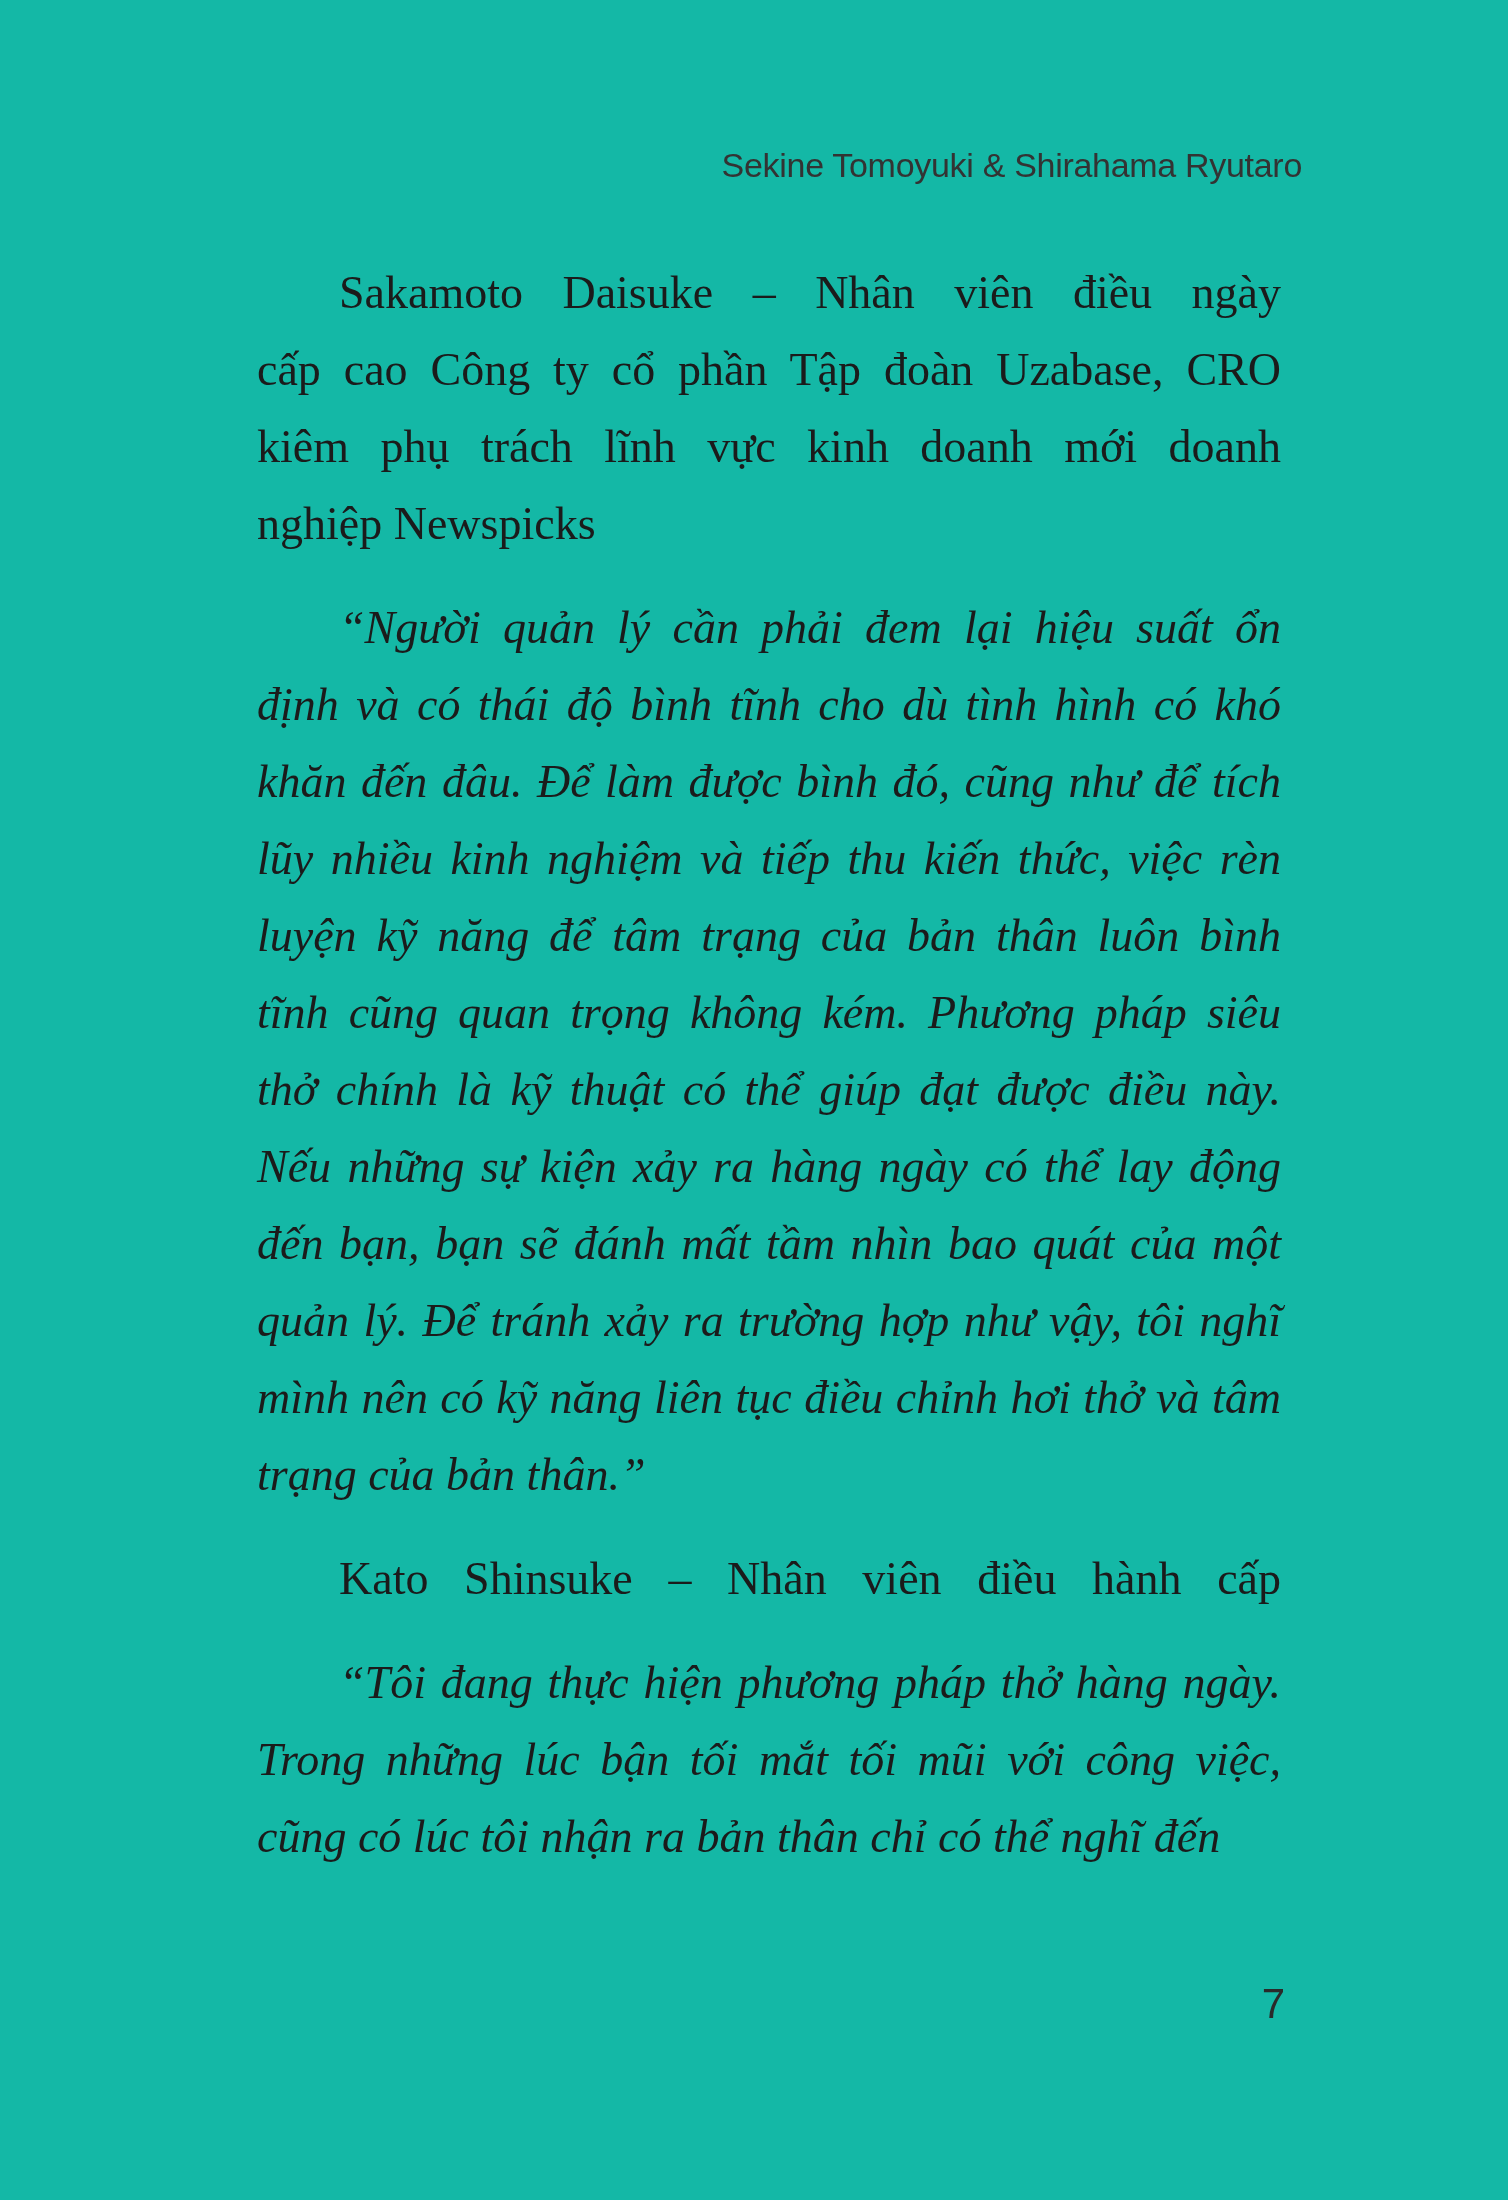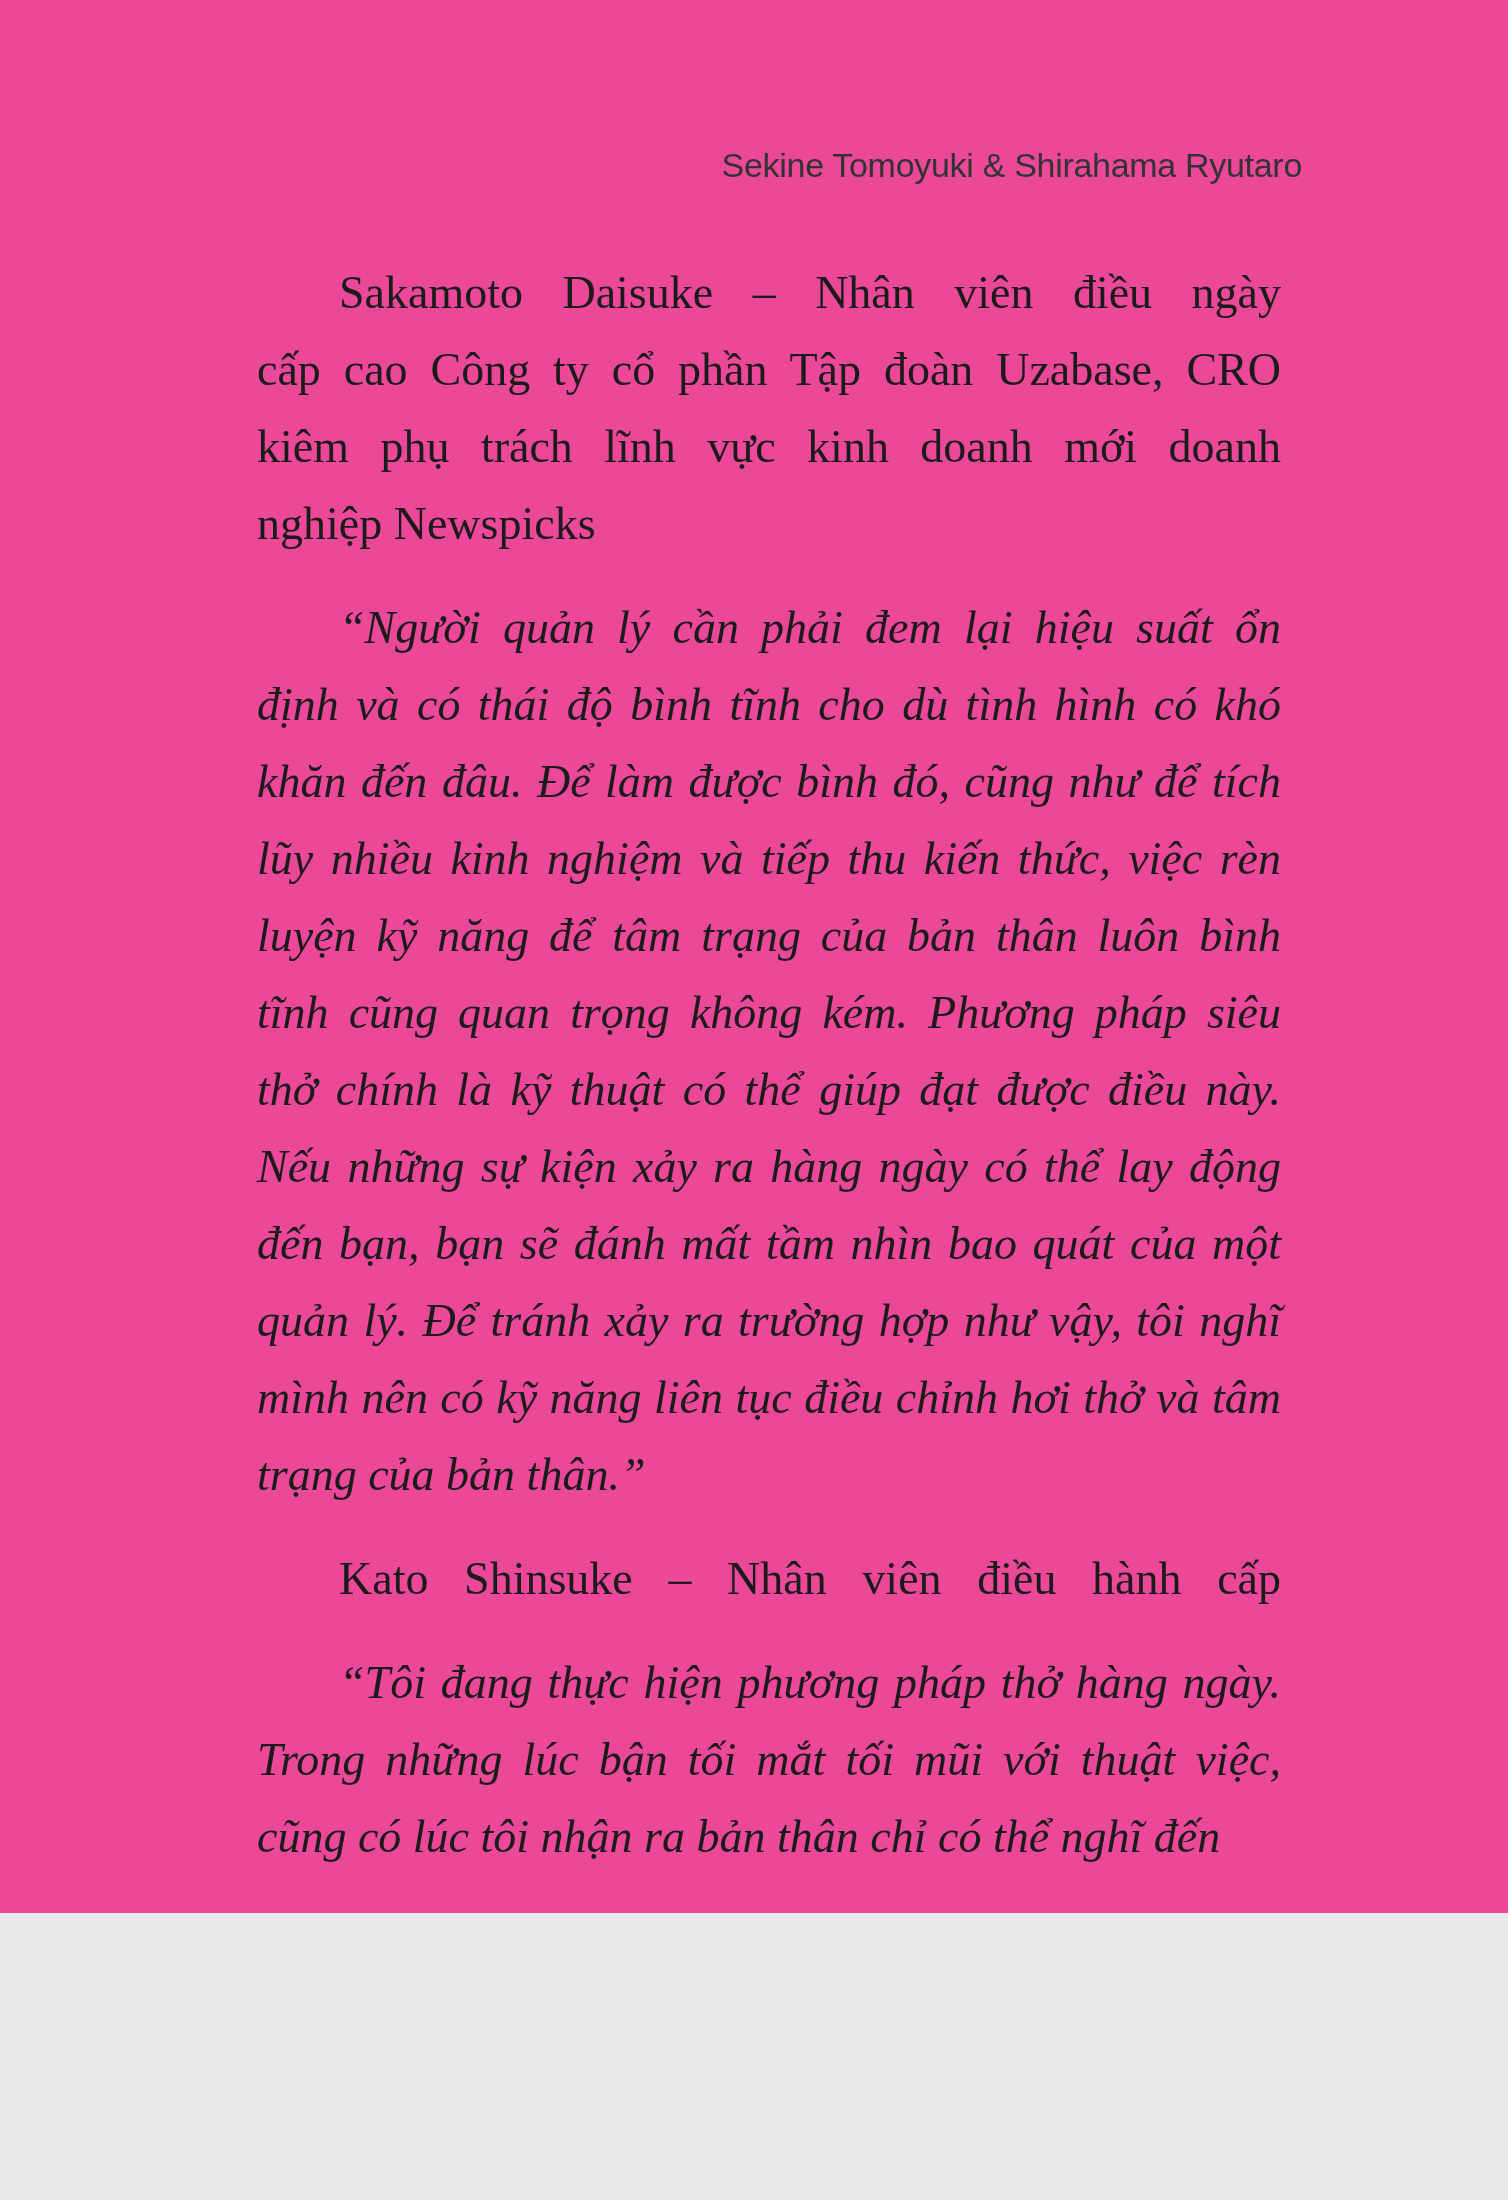--- a/index.html
+++ b/index.html
@@ -3,22 +3,22 @@
 <meta charset="utf-8">
 <style>
   html, body {
     margin: 0;
     padding: 0;
     background: #e8e8e8;
   }
   .page {
     position: relative;
     width: 1508px;
-    height: 1913px;
-    background: #ec4899;
+    height: 2200px;
+    background: #14b8a6;
     overflow: hidden;
     font-family: "Liberation Serif", serif;
     color: #1b1b1b;
   }
   .running-header {
     position: absolute;
     top: 146px;
     right: 206px;
     font-family: "Liberation Sans", sans-serif;
     font-size: 34px;
@@ -98,21 +98,21 @@
     </div>
 
     <div class="para">
       <div class="line first">
         <span class="speaker-name">Kato Shinsuke</span><span> – Nhân viên điều hành cấp</span>
       </div>
     </div>
 
     <div class="para quote">
       <div class="line first">“Tôi đang thực hiện phương pháp thở hàng ngày.</div>
-      <div class="line">Trong những lúc bận tối mắt tối mũi với thuật việc,</div>
+      <div class="line">Trong những lúc bận tối mắt tối mũi với công việc,</div>
       <div class="line last">cũng có lúc tôi nhận ra bản thân chỉ có thể nghĩ đến</div>
     </div>
 
   </div>
 
   <div class="page-number">7</div>
 
 </div>
 
 </body></html>

